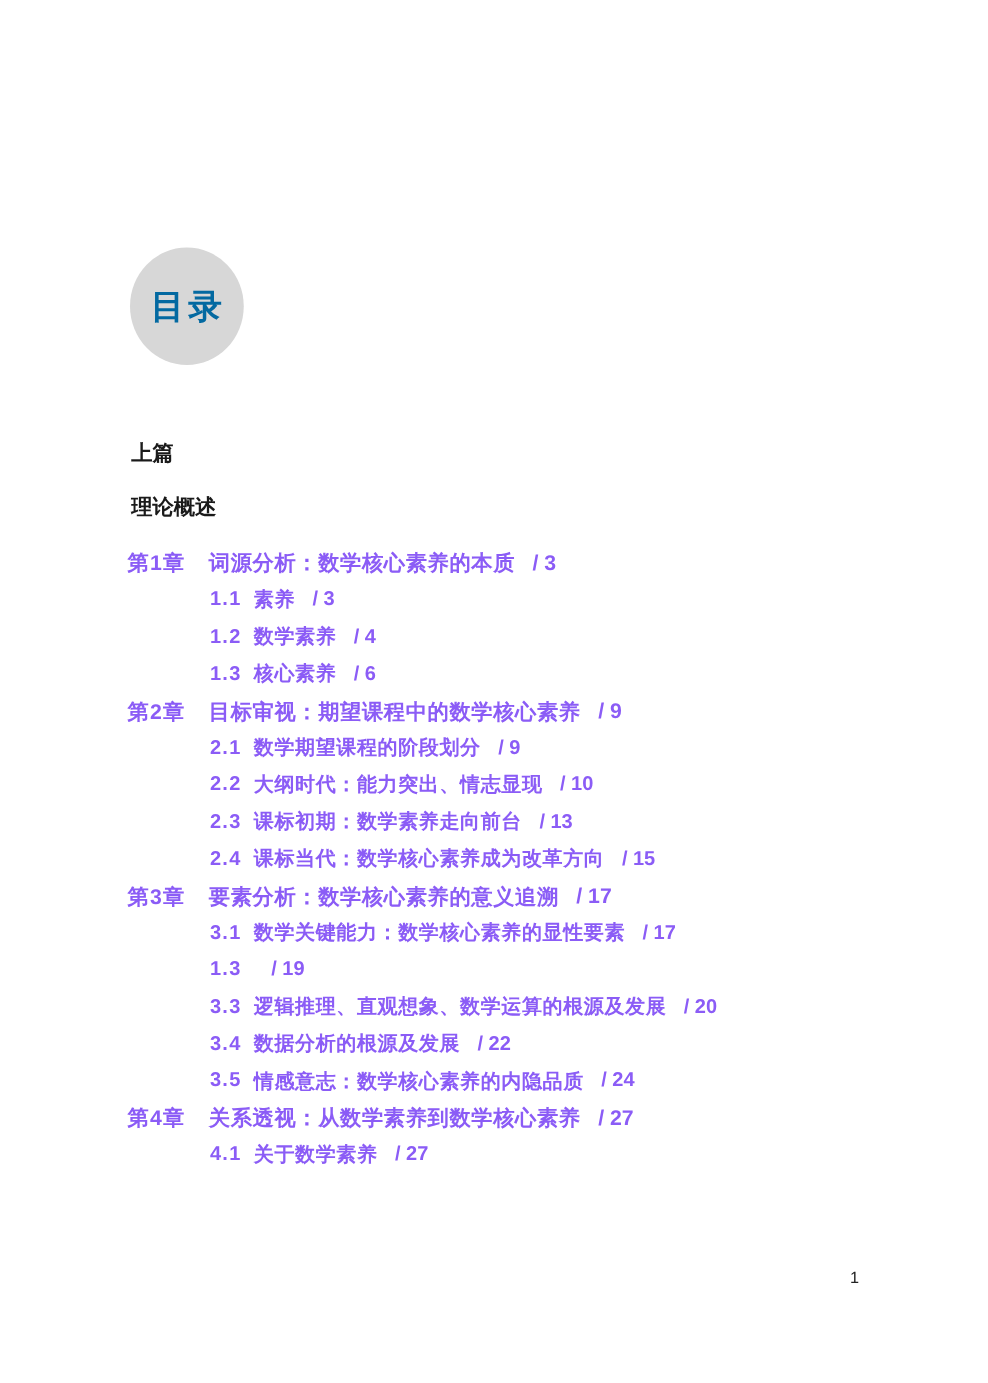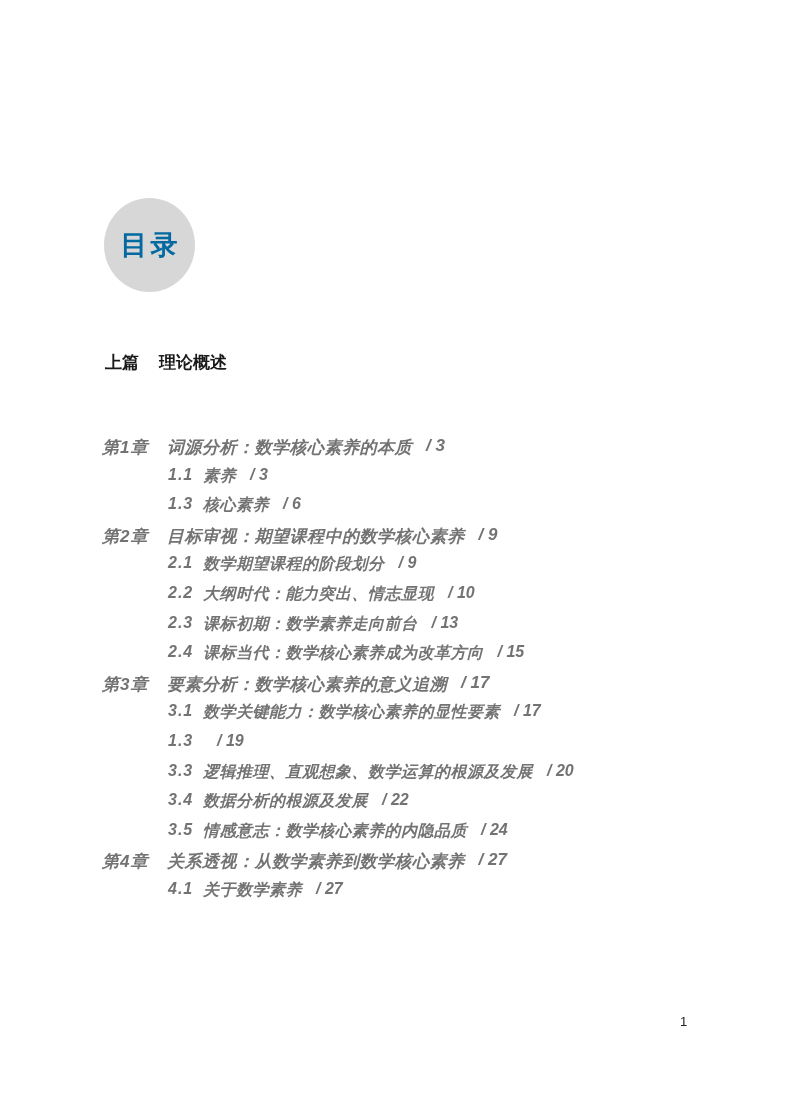--- a/index.html
+++ b/index.html
@@ -40,36 +40,36 @@
   .part-heading {
     position: absolute;
     left: 105px;
     top: 351px;
     font-size: 17px;
     font-weight: 700;
     color: #1a1a1a;
     display: flex;
     gap: 20px;
     white-space: nowrap;
+    flex-direction: column;
   }
   
   .toc {
     position: absolute;
     left: 102px;
     top: 436px;
     width: 620px;
   }
   .toc-row {
     height: 29.6px;
     display: flex;
-    align-items: flex-start;
+    align-items: center;
     white-space: nowrap;
     font-weight: 700;
-    color: #737373;
-    font-style: italic;
+    color: #8b5cf6;
   }
   .toc-row.chapter { font-size: 17px; }
   .toc-row.section { font-size: 16px; padding-left: 66px; }
   .ch-label {
     width: 65px;
     flex: 0 0 65px;
     letter-spacing: 1px;
   }
   .sec-num {
     width: 35px;
@@ -104,20 +104,25 @@
   <div class="toc">
       <div class="toc-row chapter">
         <span class="ch-label">第1章</span>
         <span class="entry-title">词源分析：数学核心素养的本质</span>
         <span class="entry-page">/ 3</span>
       </div>
       <div class="toc-row section">
         <span class="sec-num">1.1</span>
         <span class="entry-title">素养</span>
         <span class="entry-page">/ 3</span>
+      </div>
+      <div class="toc-row section">
+        <span class="sec-num">1.2</span>
+        <span class="entry-title">数学素养</span>
+        <span class="entry-page">/ 4</span>
       </div>
       <div class="toc-row section">
         <span class="sec-num">1.3</span>
         <span class="entry-title">核心素养</span>
         <span class="entry-page">/ 6</span>
       </div>
       <div class="toc-row chapter">
         <span class="ch-label">第2章</span>
         <span class="entry-title">目标审视：期望课程中的数学核心素养</span>
         <span class="entry-page">/ 9</span>

